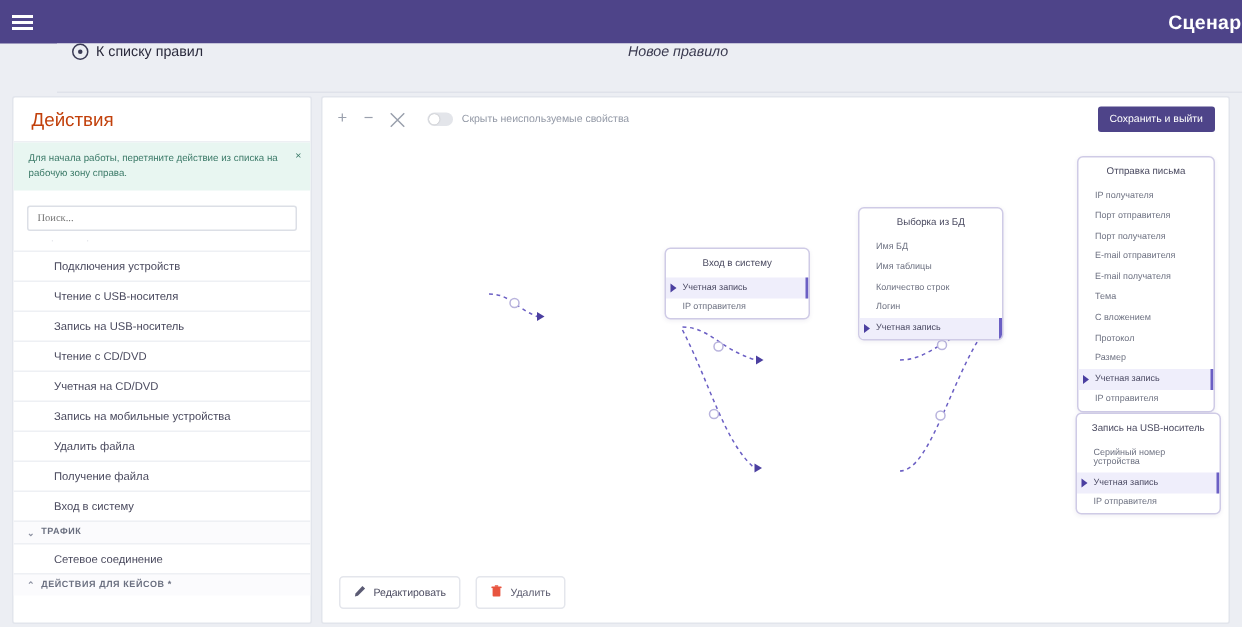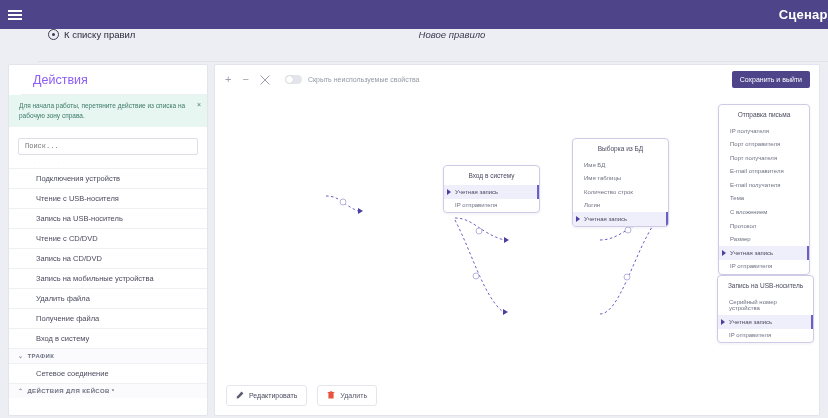--- a/index.html
+++ b/index.html
@@ -52,36 +52,36 @@
   }
 
   
   .sidebar {
     position: absolute; top: 64px; left: 8px; width: 200px; height: 352px;
     background: #fff; border: 1px solid #e2e5ec; border-radius: 2px;
     overflow: hidden;
   }
   .sidebar-head {
     height: 30px; display: flex; align-items: center; padding-left: 12px;
-    font-size: 12.5px; color: #8b5cf6; border-bottom: 1px solid #edeff3; margin-left: 12px;
+    font-size: 12.5px; color: #c2410c; border-bottom: 1px solid #edeff3;
   }
   .hint {
     position: relative;
     background: #e8f6f1; color: #3b7a68; font-size: 6.5px; line-height: 1.55;
     padding: 6px 16px 6px 10px;
   }
   .hint-close {
     position: absolute; right: 6px; top: 5px; font-size: 7px;
     color: #3b7a68; cursor: pointer;
   }
   .search-wrap { padding: 7px 9px 2px 9px; }
   .search-input {
     width: 100%; height: 17px; border: 1px solid #dcdfe6; border-radius: 2px;
     font-size: 7px; color: #9aa0ae; padding: 0 6px; outline: none;
-    font-family: Liberation Mono, monospace; background: #fff;
+    font-family: Liberation Serif, serif; background: #fff;
   }
   .filter-row {
     display: flex; gap: 22px; padding: 2px 0 3px 25px;
     font-size: 5px; color: #b9bec9;
   }
   .list { }
   .list-item {
     height: 20px; display: flex; align-items: center; padding-left: 27px;
     font-size: 7.5px; color: #4a4a5e; border-top: 1px solid #eef0f4;
     cursor: pointer; background: #fff;
@@ -204,21 +204,21 @@
         <div class="list-item">
           <span>Чтение с USB-носителя</span>
         </div>
         <div class="list-item">
           <span>Запись на USB-носитель</span>
         </div>
         <div class="list-item">
           <span>Чтение с CD/DVD</span>
         </div>
         <div class="list-item">
-          <span>Запись на CD/DVD</span>
+          <span>Учетная на CD/DVD</span>
         </div>
         <div class="list-item">
           <span>Запись на мобильные устройства</span>
         </div>
         <div class="list-item">
           <span>Удалить файла</span>
         </div>
         <div class="list-item">
           <span>Получение файла</span>
         </div>

